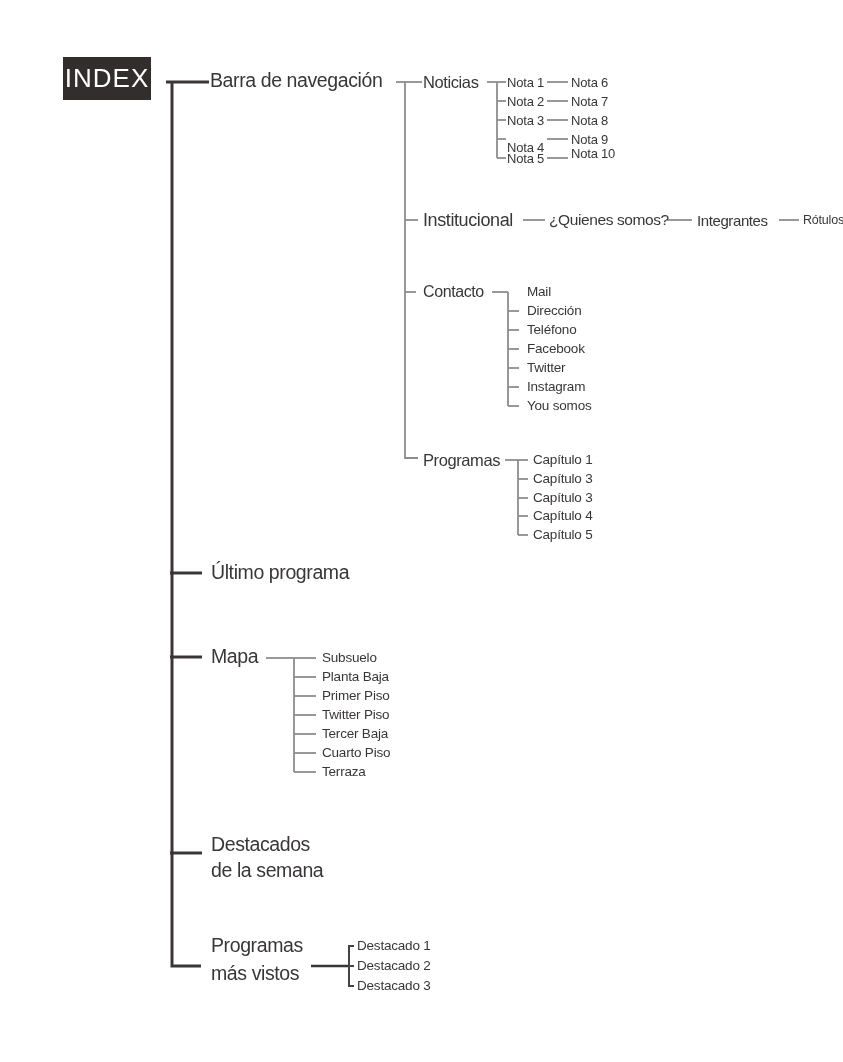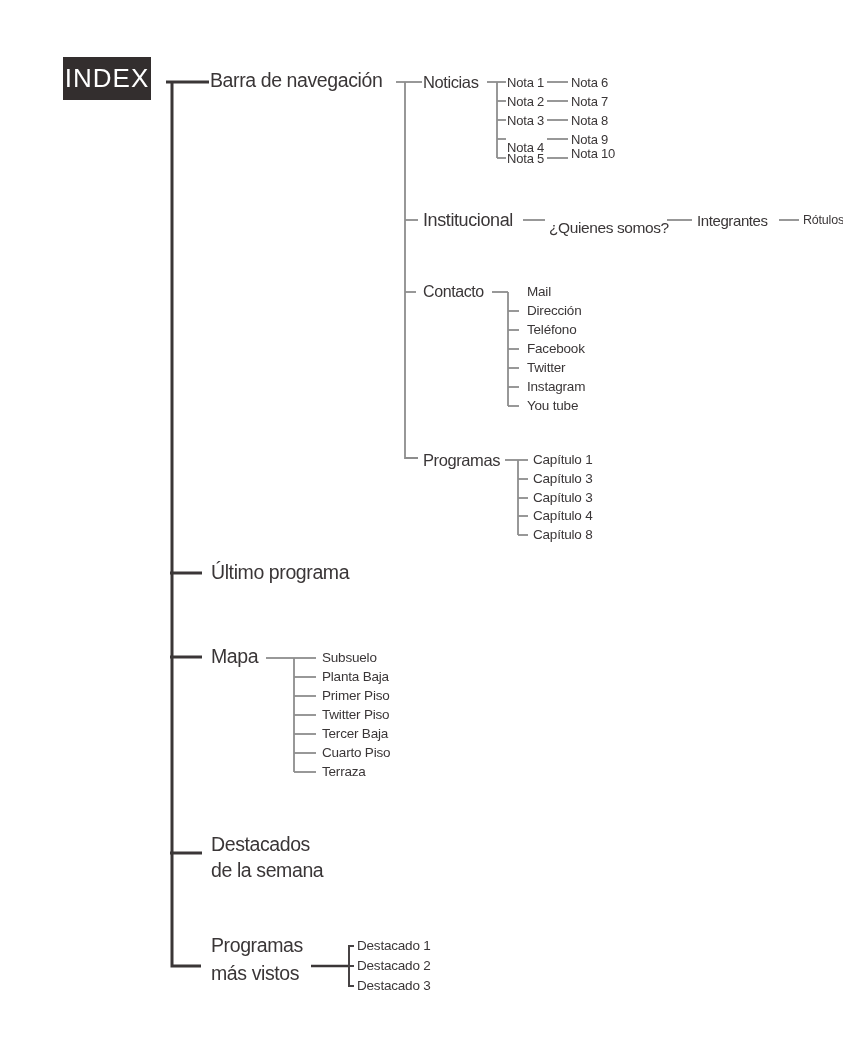--- a/index.html
+++ b/index.html
@@ -15,21 +15,21 @@
     position:absolute;
     transform:translateY(-50%);
     white-space:nowrap;
     letter-spacing:-0.4px;
     line-height:1;
   }
   .s19{font-size:19.5px;}
   .s18{font-size:18px;}
   .s16l{font-size:16.5px;}
   .s16{font-size:16px;}
-  .s15l{font-size:15.5px;margin-top:8px;}
+  .s15l{font-size:15.5px;}
   .s15{font-size:15px;}
   .s13l{font-size:13.5px;letter-spacing:-0.2px;}
   .s13{font-size:13px;letter-spacing:-0.2px;}
   .s12{font-size:12.5px;letter-spacing:-0.2px;}
   .index-box{
     position:absolute;
     left:63px;top:57px;width:88px;height:43px;
     background:#332e2e;
     display:flex;align-items:center;justify-content:center;
   }
@@ -147,28 +147,28 @@
   <div class="lbl s15" style="left:697px;top:220px;">Integrantes</div>
   <div class="lbl s12" style="left:803px;top:220px;">Rótulos</div>
 
   <div class="lbl s16" style="left:423px;top:292px;">Contacto</div>
   <div class="lbl s13l" style="left:527px;top:292px;">Mail</div>
   <div class="lbl s13l" style="left:527px;top:311px;">Dirección</div>
   <div class="lbl s13l" style="left:527px;top:330px;">Teléfono</div>
   <div class="lbl s13l" style="left:527px;top:349px;">Facebook</div>
   <div class="lbl s13l" style="left:527px;top:368px;">Twitter</div>
   <div class="lbl s13l" style="left:527px;top:387px;">Instagram</div>
-  <div class="lbl s13l" style="left:527px;top:406px;">You tube</div>
+  <div class="lbl s13l" style="left:527px;top:406px;">You somos</div>
 
   <div class="lbl s16l" style="left:423px;top:460px;">Programas</div>
   <div class="lbl s13l" style="left:533px;top:460px;">Capítulo 1</div>
   <div class="lbl s13l" style="left:533px;top:479px;">Capítulo 3</div>
   <div class="lbl s13l" style="left:533px;top:498px;">Capítulo 3</div>
   <div class="lbl s13l" style="left:533px;top:516px;">Capítulo 4</div>
-  <div class="lbl s13l" style="left:533px;top:535px;">Capítulo 8</div>
+  <div class="lbl s13l" style="left:533px;top:535px;">Capítulo 5</div>
 
   <div class="lbl s13l" style="left:322px;top:658px;">Subsuelo</div>
   <div class="lbl s13l" style="left:322px;top:677px;">Planta Baja</div>
   <div class="lbl s13l" style="left:322px;top:696px;">Primer Piso</div>
   <div class="lbl s13l" style="left:322px;top:715px;">Twitter Piso</div>
   <div class="lbl s13l" style="left:322px;top:734px;">Tercer Baja</div>
   <div class="lbl s13l" style="left:322px;top:753px;">Cuarto Piso</div>
   <div class="lbl s13l" style="left:322px;top:772px;">Terraza</div>
 
   <div class="lbl s13l" style="left:357px;top:946px;">Destacado 1</div>

